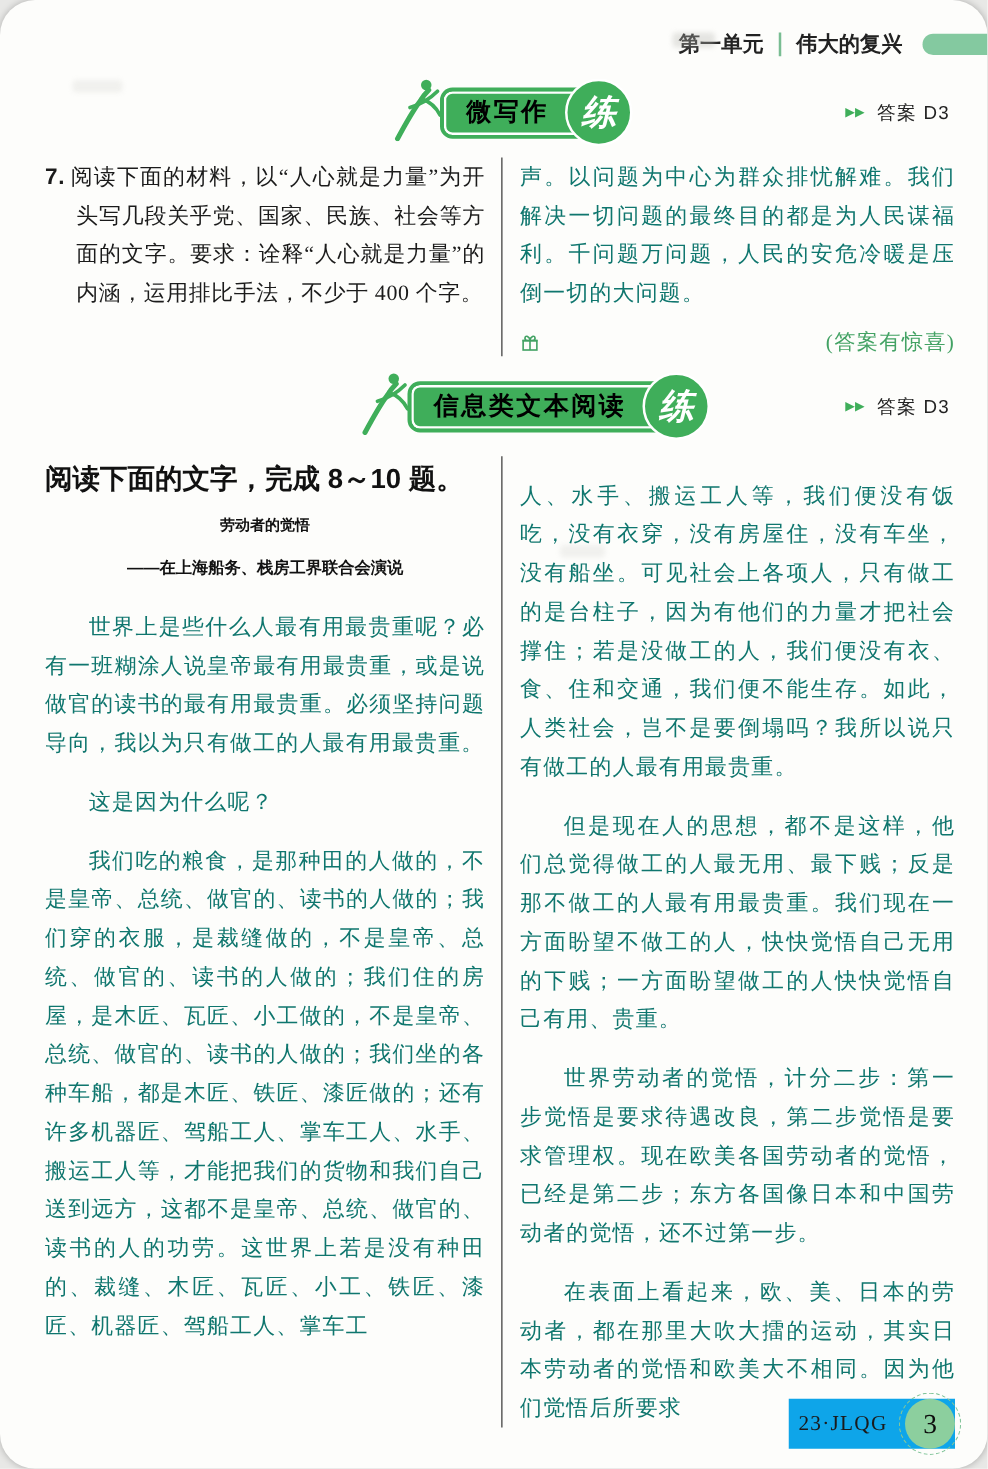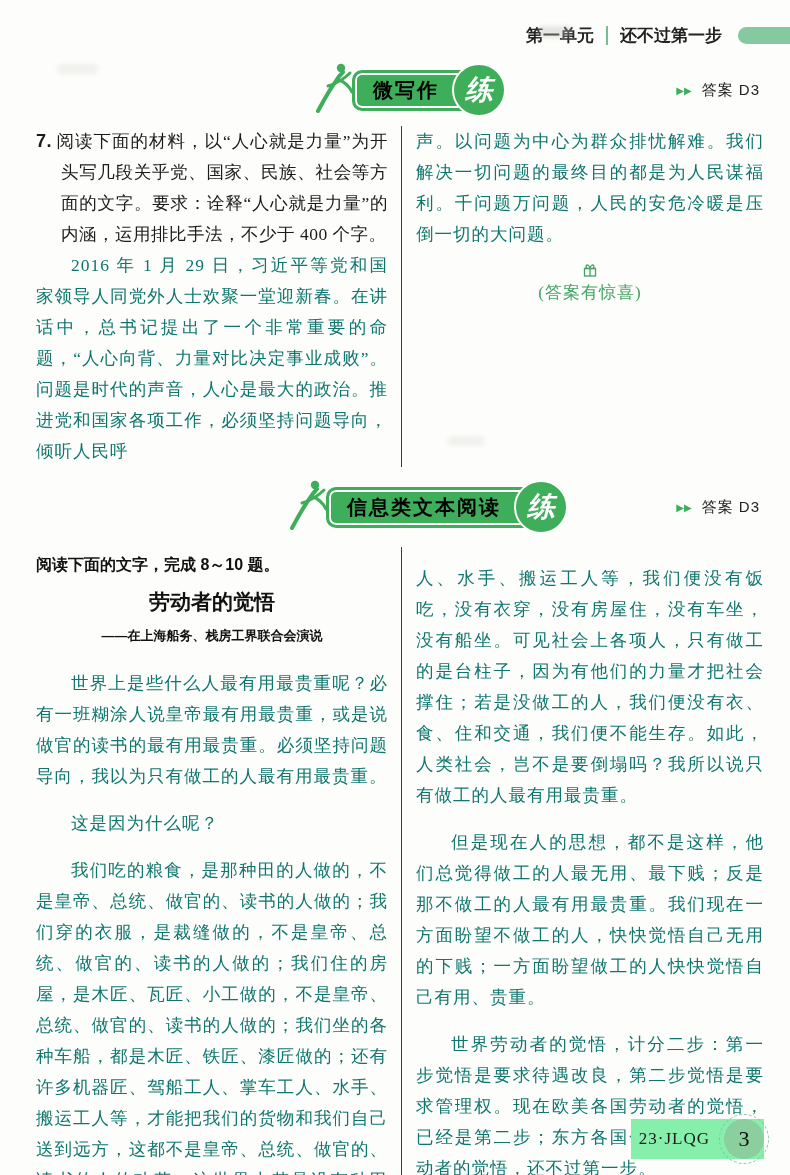--- a/index.html
+++ b/index.html
@@ -9,20 +9,21 @@
     color:#1c1c1c;
     -webkit-font-smoothing:antialiased;
   }
   .page{
     position:relative;
     width:790px;height:1175px;
     margin:0 auto;
     background:#fdfdfb;
     overflow:hidden;
     box-shadow:0 0 6px rgba(0,0,0,.25);
+    border-radius:28px;
   }
   
   .page-header{
     position:absolute;top:24px;right:0;
     display:flex;align-items:center;
     font-family:"Liberation Sans","DejaVu Sans",sans-serif;
     font-weight:bold;font-size:17px;color:#222;
   }
   .unit-divider{
     width:2px;height:19px;background:#79bd92;margin:0 12px;
@@ -87,49 +88,49 @@
     padding-left:25px;text-indent:-25px;
   }
   .qnum{
     font-family:"Liberation Sans","DejaVu Sans",sans-serif;
     font-weight:bold;font-size:18px;padding-right:4px;
   }
   .kai{letter-spacing:1px;color:#0f766e;}
   .surprise{
     text-align:right;margin-top:12px;
     color:#43a264;font-size:17px;letter-spacing:1px;
-    display:flex;justify-content:flex-end;align-items:center;gap:3px;flex-direction:column;
+    display:flex;justify-content:space-between;align-items:center;gap:3px;
   }
   
   .sec2-wrap{margin-top:12px;}
   .instruction{
     font-family:"Liberation Sans","DejaVu Sans",sans-serif;
-    font-weight:bold;font-size:16px;line-height:31px;color:#111;
+    font-weight:bold;font-size:22px;line-height:31px;color:#111;
     margin-top:2px;
   }
   .passage-title{
     font-family:"Liberation Sans","DejaVu Sans",sans-serif;
-    font-weight:bold;font-size:21px;text-align:center;
+    font-weight:bold;font-size:12px;text-align:center;
     margin:6px 0 0 0;line-height:32px;color:#111;
   }
   .passage-subtitle{
     font-family:"Liberation Sans","DejaVu Sans",sans-serif;
     font-weight:bold;font-size:13px;text-align:center;
     margin:2px 0 0 0;line-height:32px;color:#111;
   }
   .passage-author{
     text-align:center;font-size:17px;line-height:30px;
     letter-spacing:3px;color:#222;margin-top:1px;
   }
   .passage-p{margin-top:16px;}
   
   .page-footer{
     position:absolute;right:26px;bottom:16px;
     display:flex;align-items:center;gap:14px;
-    background:#86efac;padding-left:8px;
+    background:#0ea5e9;padding-left:8px;
   }
   .footer-code{
     font-size:17px;letter-spacing:1px;color:#1b1b1b;
   }
   .page-circle{
     position:relative;
     width:40px;height:40px;border-radius:50%;
     background:#8ccf9e;
     display:flex;align-items:center;justify-content:center;
     font-size:22px;color:#0d0d0d;
@@ -142,21 +143,21 @@
   .smudge{position:absolute;background:#b9b9b3;opacity:.35;filter:blur(2px);border-radius:3px;}
 </style>
 </head>
 <body>
 
 <div class="page">
 
   <div class="page-header">
     <span>第一单元</span>
     <span class="unit-divider"></span>
-    <span>还不过第一步</span>
+    <span>伟大的复兴</span>
     <span class="header-bar"></span>
   </div>
 
   <div class="content">
 
     <div class="sec1-wrap">
       <div class="section-header" style="padding-left:278px;">
         <div class="badge">
           <svg class="figure-svg" width="46" height="52" viewBox="0 0 46 52">
             <circle cx="27" cy="7" r="4.2" fill="#3fae5a"></circle>
@@ -169,21 +170,20 @@
         </div>
         <div class="answer-ref">
           <span class="answer-arrows">▶▶</span>
           <span>答案 D3</span>
         </div>
       </div>
 
       <div class="columns" style="margin-top:8px;">
         <div class="col-left">
           <p class="bodytext question-p"><b class="qnum">7.</b><span>阅读下面的材料，以“人心就是力量”为开头写几段关乎党、国家、民族、社会等方面的文字。要求：诠释“人心就是力量”的内涵，运用排比手法，不少于 400 个字。</span></p>
-          <p class="bodytext kai indent">2016 年 1 月 29 日，习近平等党和国家领导人同党外人士欢聚一堂迎新春。在讲话中，总书记提出了一个非常重要的命题，“人心向背、力量对比决定事业成败”。问题是时代的声音，人心是最大的政治。推进党和国家各项工作，必须坚持问题导向，倾听人民呼</p>
         </div>
         <div class="col-right">
           <p class="bodytext kai">声。以问题为中心为群众排忧解难。我们解决一切问题的最终目的都是为人民谋福利。千问题万问题，人民的安危冷暖是压倒一切的大问题。</p>
           <p class="surprise">
             <svg width="16" height="16" viewBox="0 0 16 16" fill="none" stroke="#43a264" stroke-width="1.3">
               <rect x="2.5" y="6.5" width="11" height="7.5"></rect>
               <line x1="8" y1="6.5" x2="8" y2="14"></line>
               <line x1="2" y1="6.5" x2="14" y2="6.5"></line>
               <path d="M5 6 C 3.2 5.2, 4 2.2, 6 3.2 C 7.8 4.2, 8 6, 8 6 C 8 6, 8.2 4.2, 10 3.2 C 12 2.2, 12.8 5.2, 11 6"></path>
             </svg>

